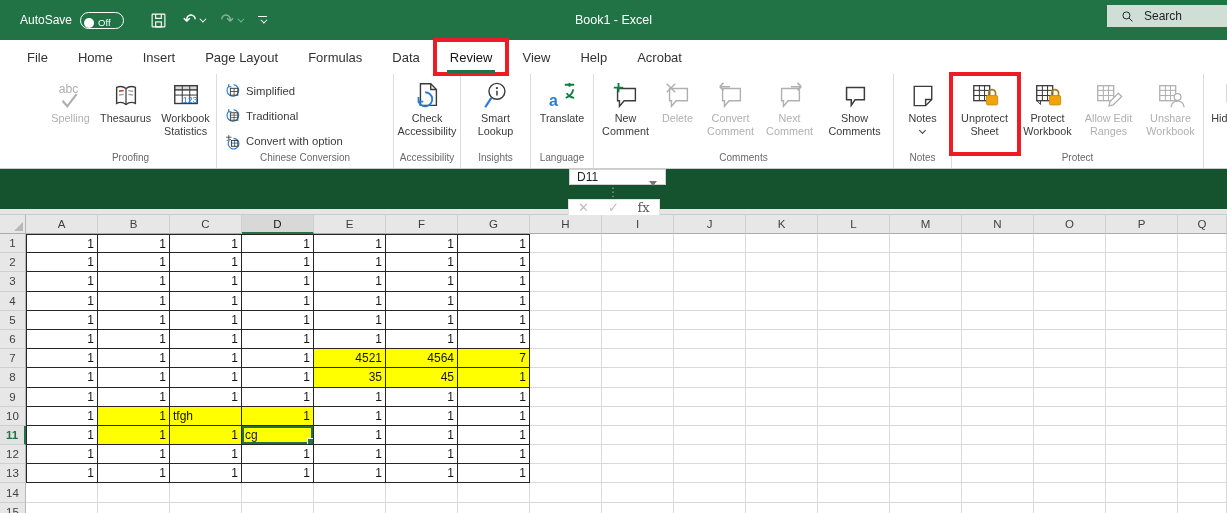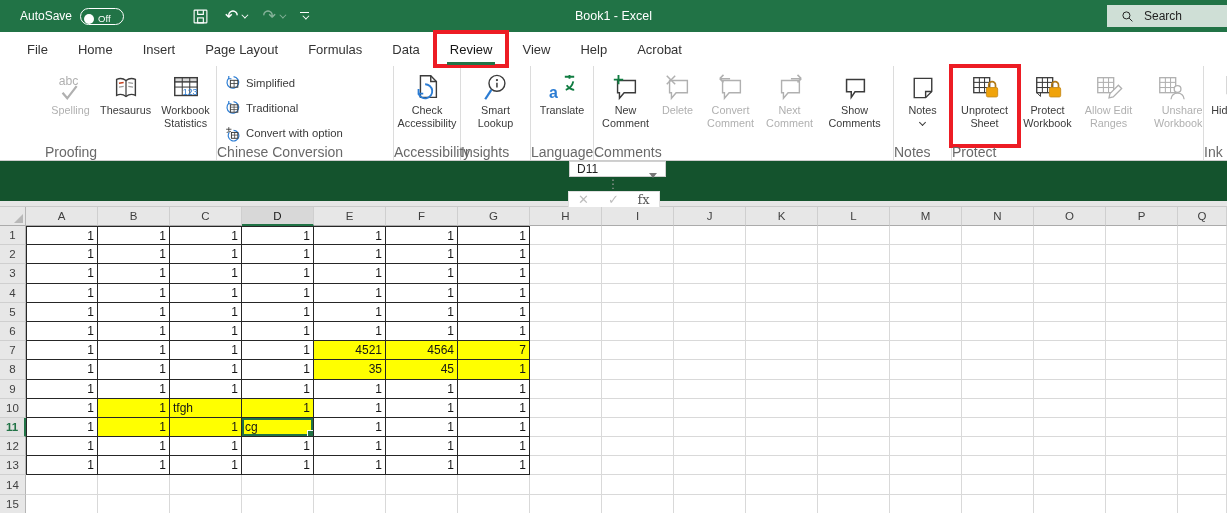--- a/index.html
+++ b/index.html
@@ -1,19 +1,19 @@
 <!DOCTYPE html>
 <html style="--green: #217346; --red: #ed1c24; --yellow: #ffff00; --searchbg: #cfdfd6;"><head>
 <meta charset="utf-8">
 <style>
   * { margin:0; padding:0; box-sizing:border-box; }
   html,body { width:1227px; height:513px; overflow:hidden; font-family:"Liberation Sans", sans-serif; background:#fff; }
 
   
-  .titlebar { height:32px; background:var(--green); display:flex; align-items:center; position:relative; color:#fff;gap:42px; }
+  .titlebar { height:40px; background:var(--green); display:flex; align-items:center; position:relative; color:#fff; }
   .autosave { display:flex; align-items:center; gap:8px; margin-left:20px; font-size:12px; }
   .toggle { width:44px; height:17px; border:1.5px solid #fff; border-radius:9px; display:flex; align-items:flex-end; padding:0 3px; gap:4px; cursor:pointer; }
   .knob { width:10px; height:10px; background:#fff; border-radius:50%; }
   .toggle-state { font-size:9.5px; color:#fff; }
   .qat { display:flex; align-items:center; gap:16px; margin-left:26px; }
   .qat .qbtn { display:flex; align-items:center; color:#fff; font-size:16px; line-height:1; }
   .qbtn.dim { opacity:.45; }
   .mini-chev { display:inline-block; width:5px; height:5px; border-right:1.3px solid #fff; border-bottom:1.3px solid #fff; transform:rotate(45deg) translateY(-2px); margin-left:3px; }
   .qat-custom { display:flex; flex-direction:column; align-items:center; gap:2px; }
   .qat-custom .bar { width:9px; height:1.5px; background:#fff; }
@@ -25,21 +25,21 @@
   .tab { display:flex; align-items:center; padding:0 15px; font-size:13px; color:#333; position:relative; cursor:pointer; }
   .tab.active { color:#161616; }
   .tab.active::after { content:""; position:absolute; left:12px; right:12px; bottom:1px; height:3px; background:var(--green); }
   .tab.boxed { outline:4px solid var(--red); outline-offset:-2px; }
 
   
   .ribbon { height:95px; background:#fff; display:flex; border-bottom:1px solid #cdcdcd;padding-left:45px; }
   .rgroup { display:flex; flex-direction:column; border-right:1px solid #dcdcdc; flex:0 0 auto; }
   .gbtns { flex:1; display:flex; justify-content:center; padding-top:2px; }
   .gbtns.stack { flex-direction:column; justify-content:flex-start; align-items:flex-start; padding:6px 4px 0 6px; gap:3px; }
-  .glabel { height:17px; text-align:left; font-size:14px; color:#696969; }
+  .glabel { height:17px; text-align:center; font-size:10px; color:#696969; }
   .rbtn { cursor:pointer; color:#3b3b3b; }
   .rbtn.big { display:flex; flex-direction:column; align-items:center; text-align:center; font-size:10.8px; line-height:1.2; padding-top:4px; height:76px; }
   .rbtn.big .ricon { height:32px; display:flex; align-items:center; justify-content:center; }
   .rbtn.small { display:flex; align-items:center; gap:5px; font-size:11.3px; height:22px; }
   .rbtn.small .ricon { width:18px; height:18px; display:flex; align-items:center; justify-content:center; }
   .rbtn.disabled { color:#b0b0b0; cursor:default; }
   .rbtn.boxed { outline:4px solid var(--red); outline-offset:0px; }
   .rlabel { white-space:pre-line; }
   .chev { display:inline-block; width:5px; height:5px; border-right:1.4px solid currentColor; border-bottom:1.4px solid currentColor; transform:rotate(45deg); vertical-align:2px; margin-left:2px; }
   .chev.below { display:block; margin:3px auto 0 auto; transform:rotate(45deg); }
@@ -358,21 +358,21 @@
               <rect x="4" y="5" width="17" height="16" fill="#fff" stroke="#b0b0b0" stroke-width="1.4"></rect>
               <line x1="4" y1="10" x2="21" y2="10" stroke="#b0b0b0" stroke-width="1.1"></line>
               <line x1="4" y1="15.5" x2="21" y2="15.5" stroke="#b0b0b0" stroke-width="1.1"></line>
               <line x1="10" y1="5" x2="10" y2="21" stroke="#b0b0b0" stroke-width="1.1"></line>
               <line x1="15.5" y1="5" x2="15.5" y2="21" stroke="#b0b0b0" stroke-width="1.1"></line>
               <path d="M17 22l9-9 3.5 3.5-9 9-4.5 1z" fill="#fff" stroke="currentColor" stroke-width="1.4"></path>
             </svg>
           </span>
           <span class="rlabel">Allow Edit Ranges</span>
         </div>
-        <div class="rbtn big disabled" style="width: 64px; text-align: right;">
+        <div class="rbtn big disabled" style="width: 64px;">
           <span class="ricon">
             <svg width="30" height="30" viewBox="0 0 32 32">
               <rect x="4" y="5" width="17" height="16" fill="#fff" stroke="#b0b0b0" stroke-width="1.4"></rect>
               <line x1="4" y1="10" x2="21" y2="10" stroke="#b0b0b0" stroke-width="1.1"></line>
               <line x1="4" y1="15.5" x2="21" y2="15.5" stroke="#b0b0b0" stroke-width="1.1"></line>
               <line x1="10" y1="5" x2="10" y2="21" stroke="#b0b0b0" stroke-width="1.1"></line>
               <line x1="15.5" y1="5" x2="15.5" y2="21" stroke="#b0b0b0" stroke-width="1.1"></line>
               <circle cx="23" cy="17" r="3.6" fill="#fff" stroke="currentColor" stroke-width="1.4"></circle>
               <path d="M16 28c.6-4.5 3.2-6.5 7-6.5s6.4 2 7 6.5" fill="#fff" stroke="currentColor" stroke-width="1.4"></path>
             </svg>

